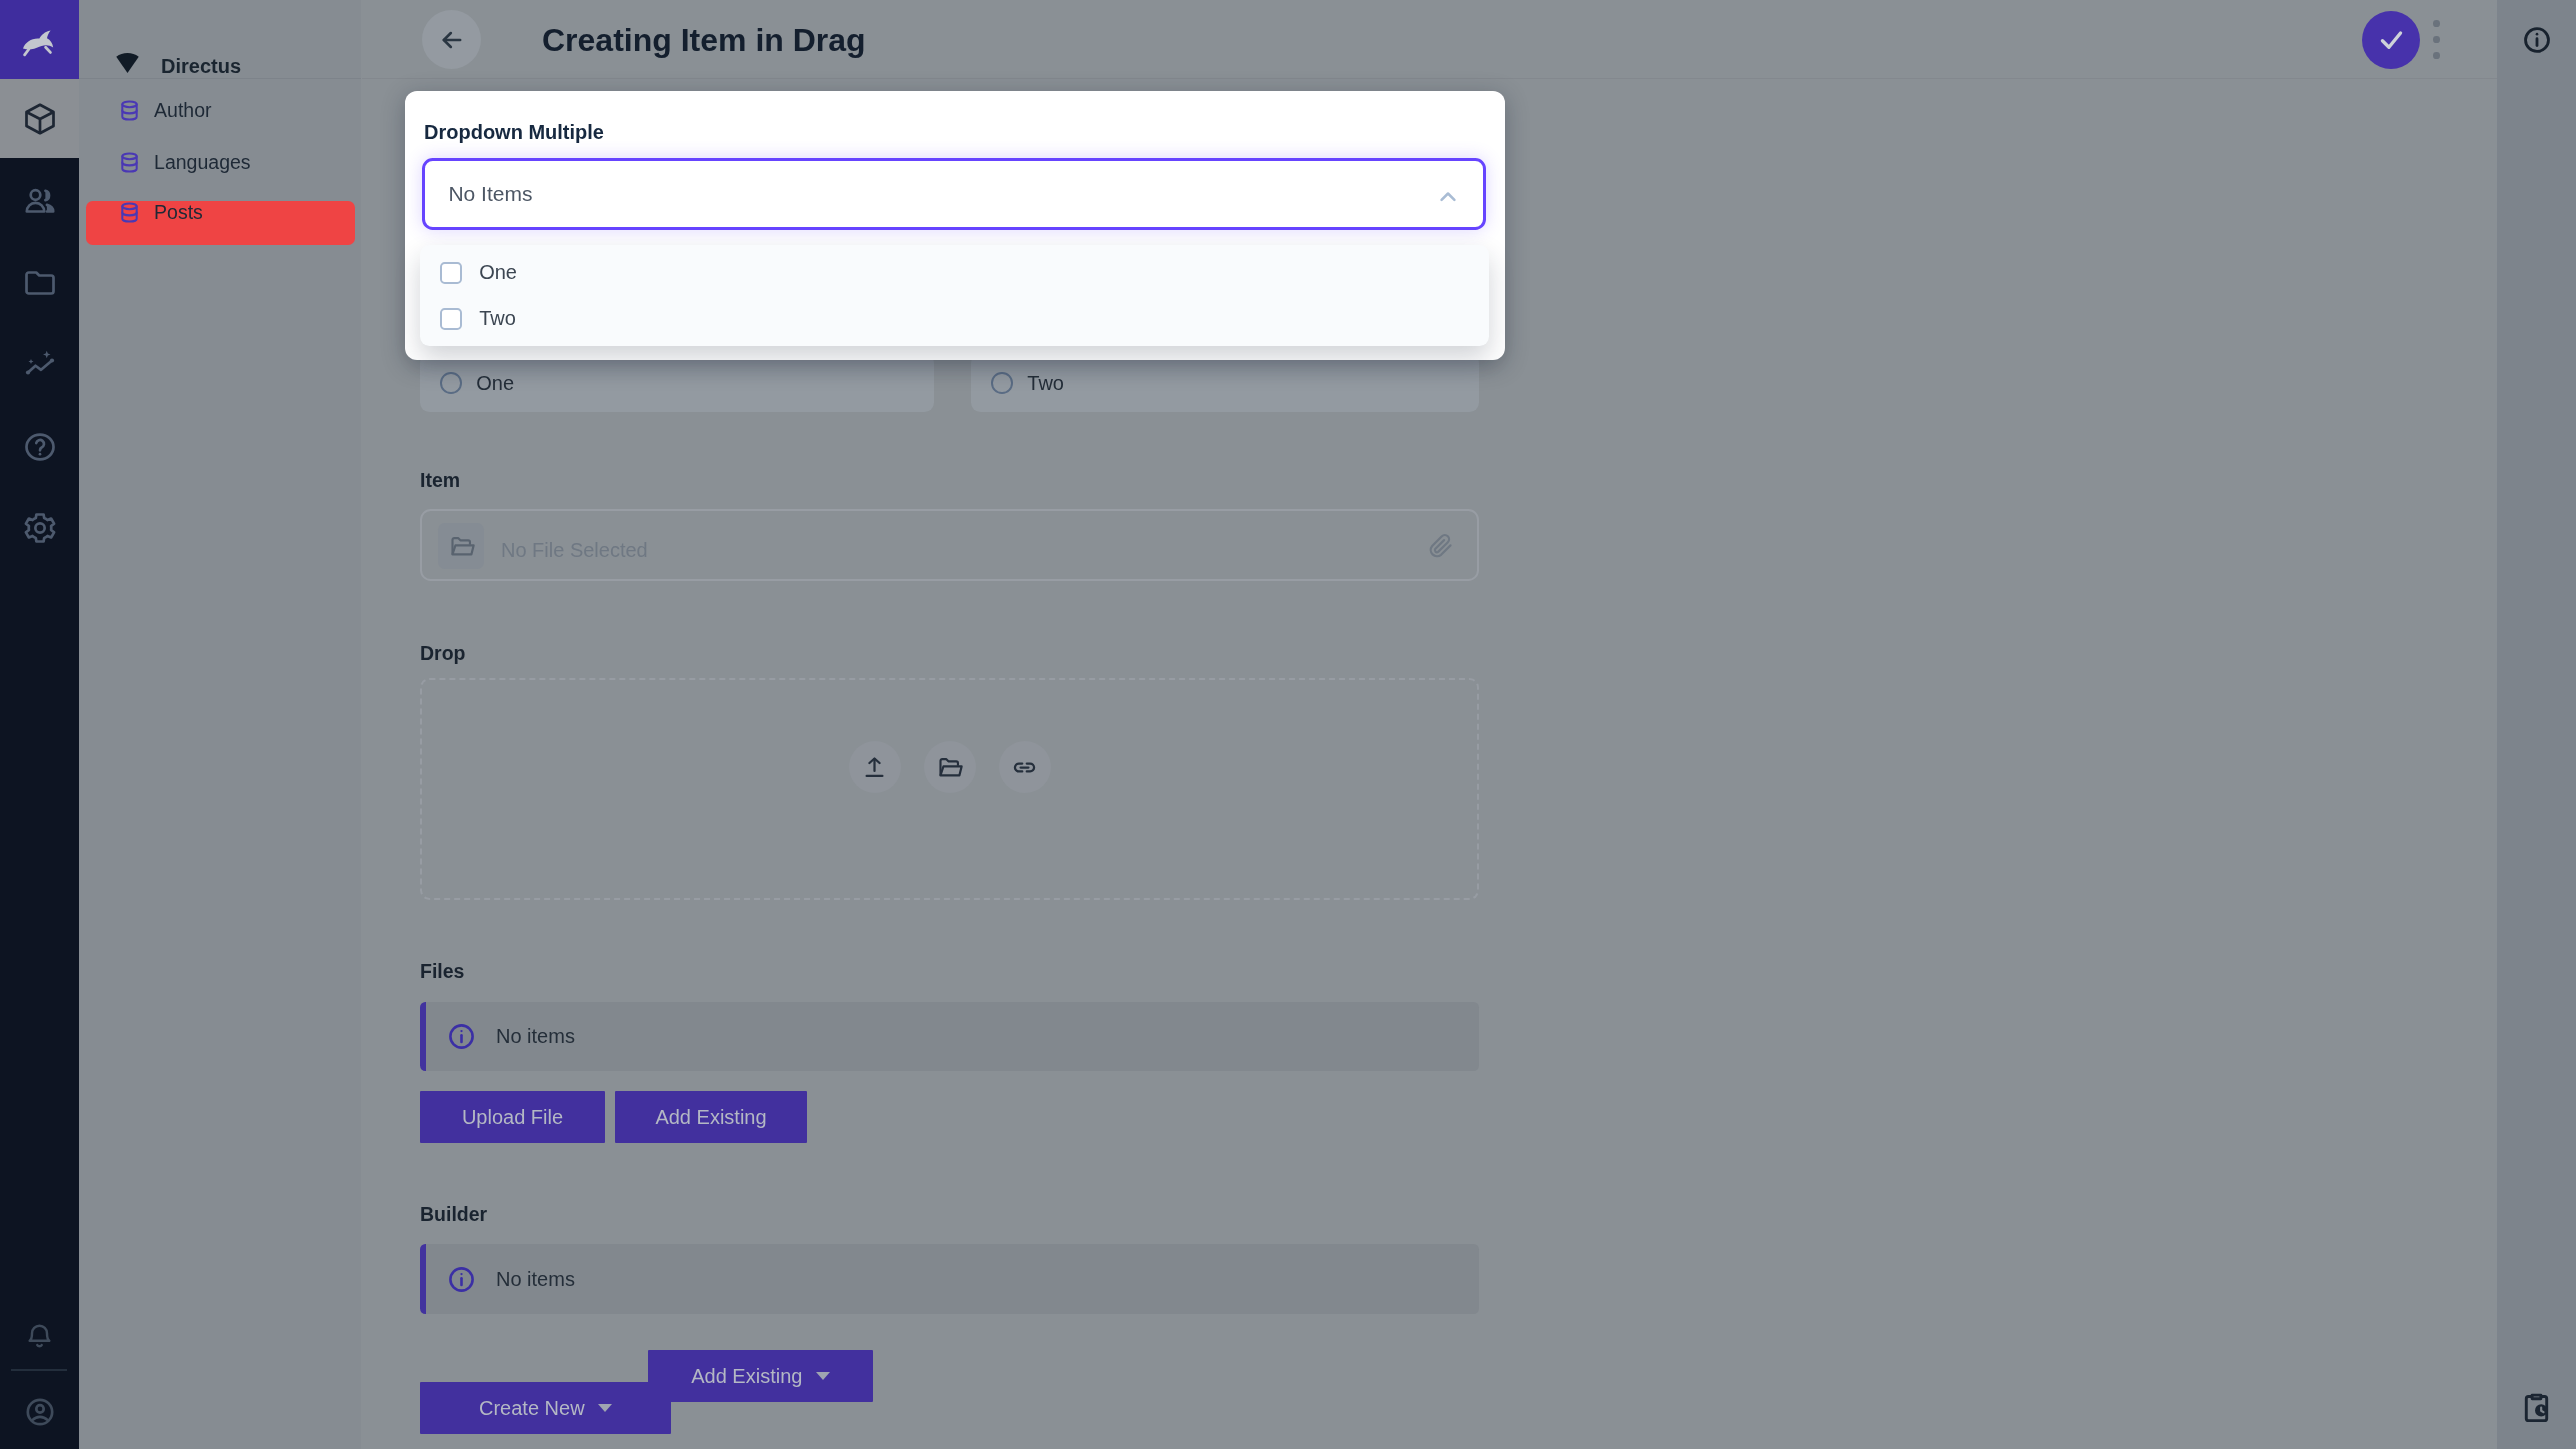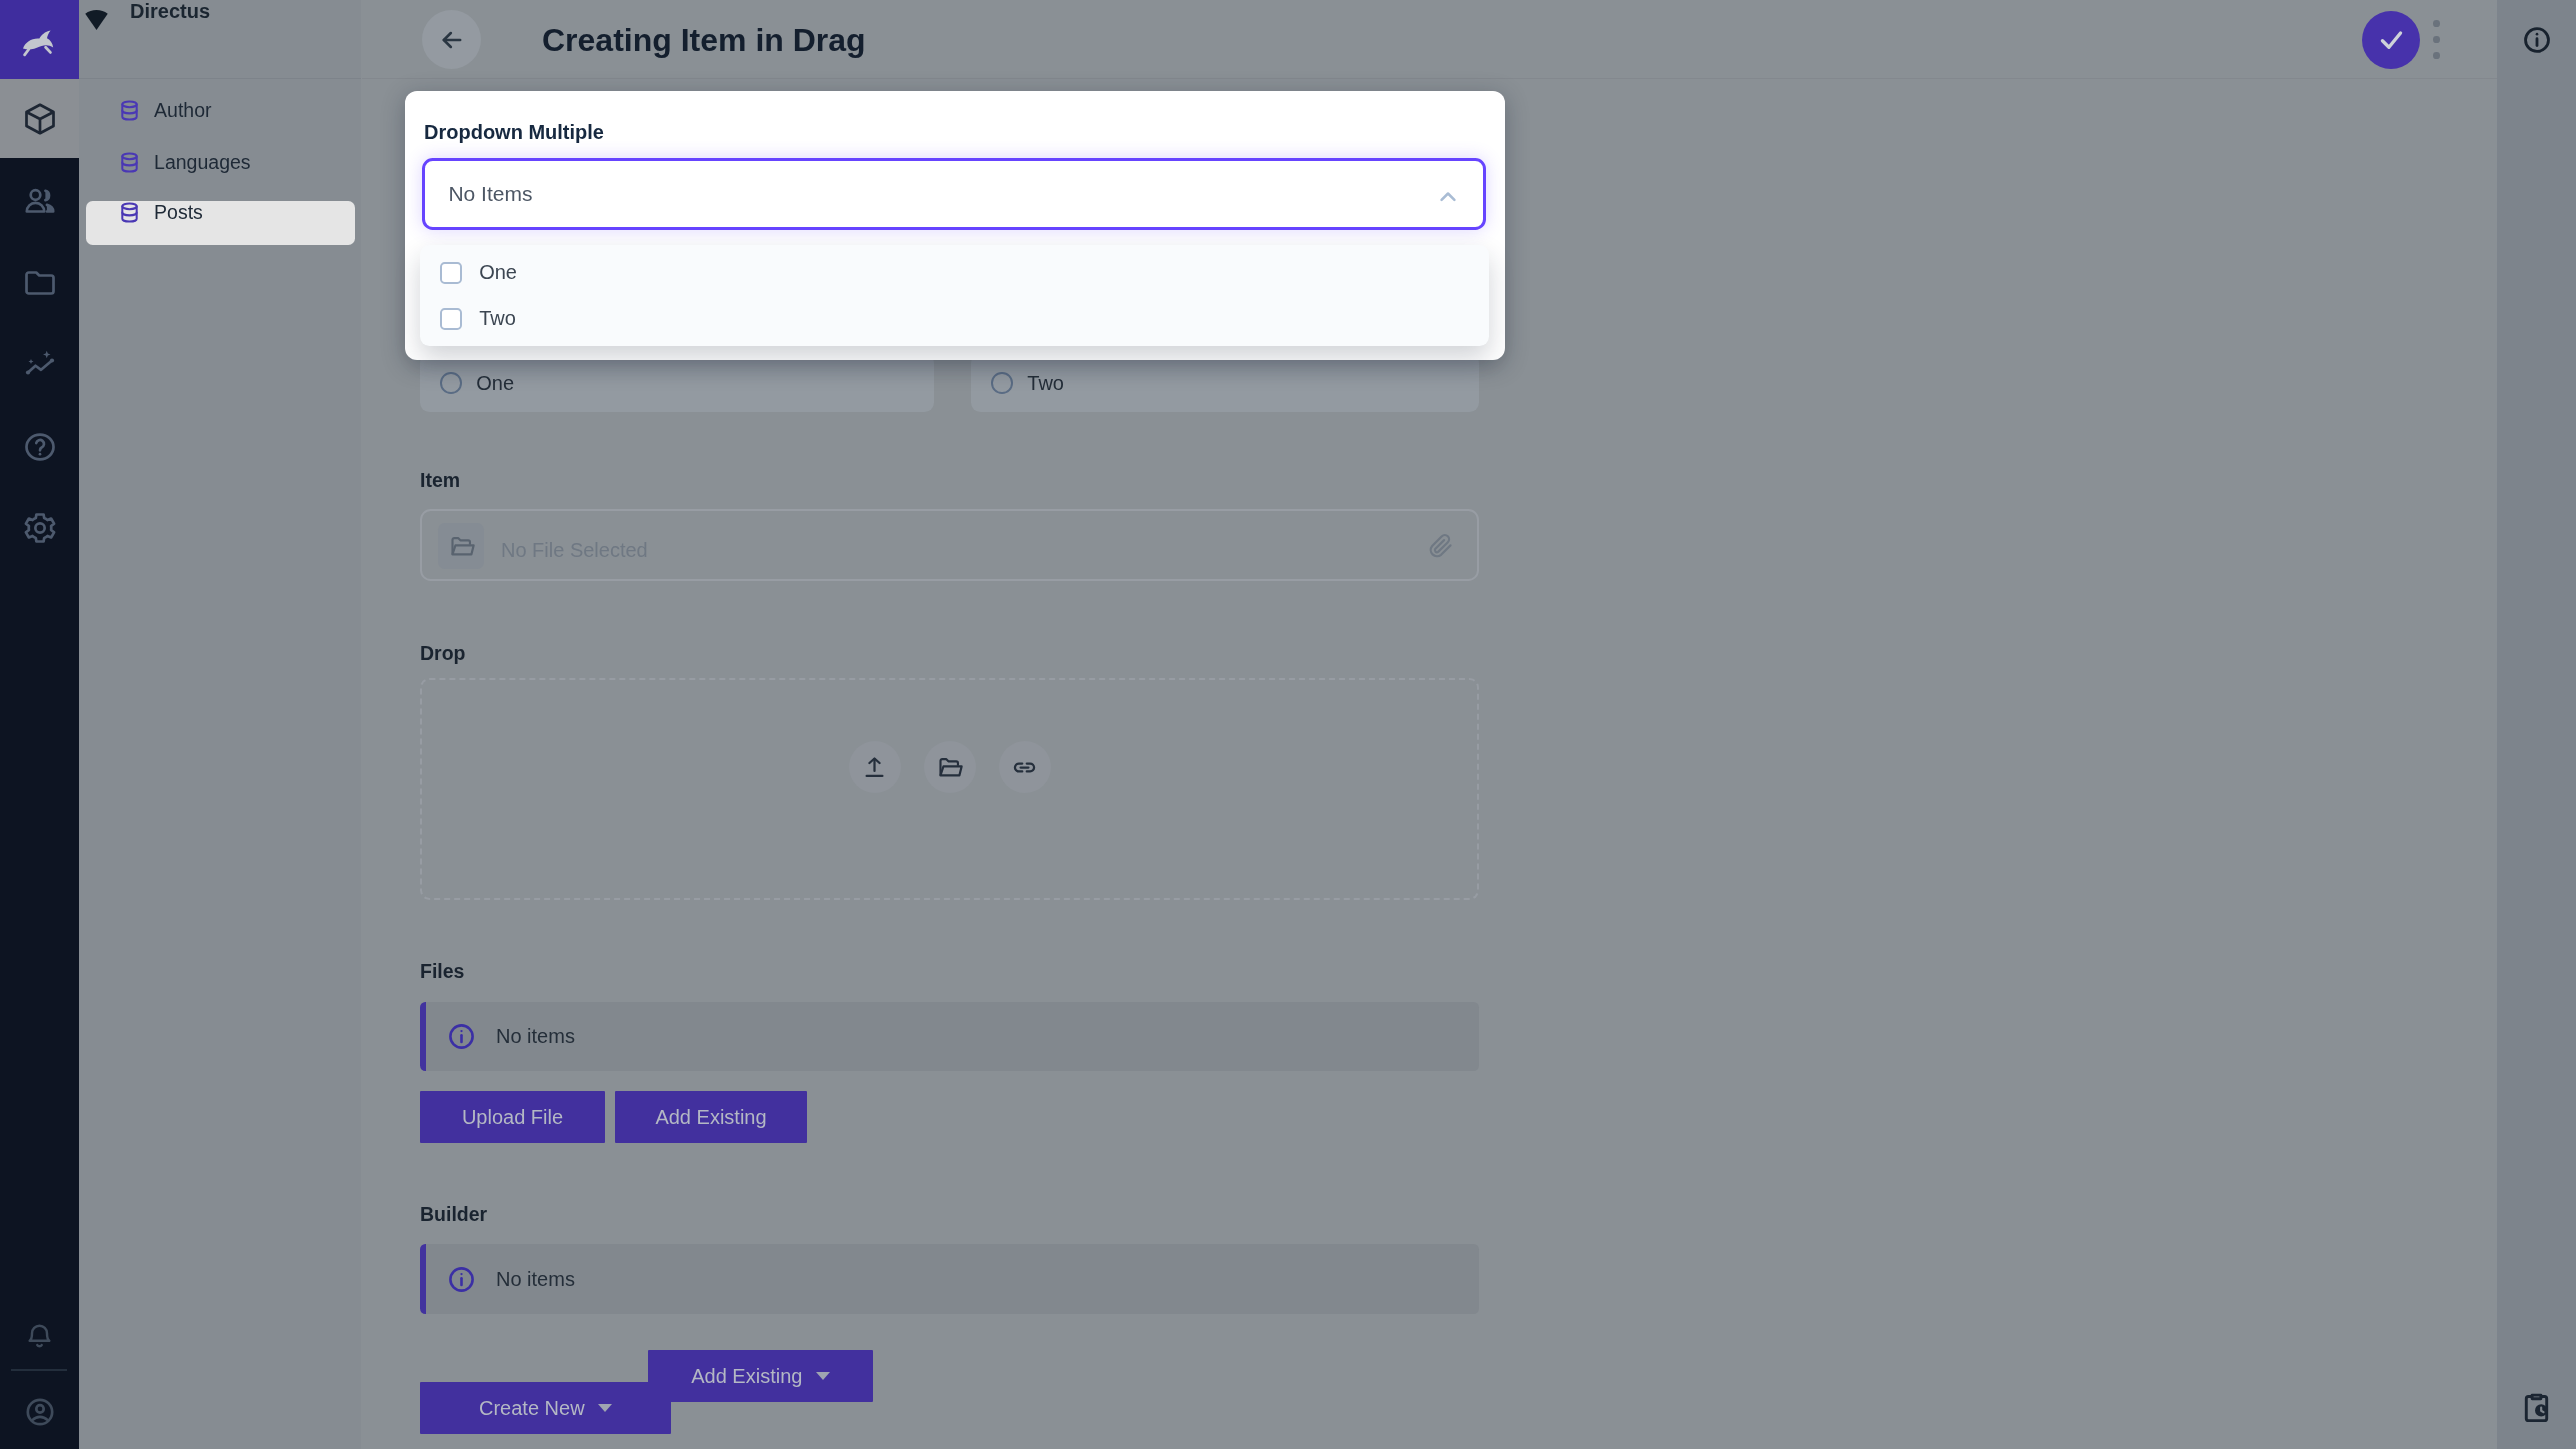--- a/index.html
+++ b/index.html
@@ -13,25 +13,25 @@
   .logo-tile{position:absolute;left:0;top:0;width:79px;height:79px;background:#3f2d9e;
     display:flex;align-items:center;justify-content:center}
   .mod{position:absolute;left:0;width:79px;height:79px;display:flex;align-items:center;
     justify-content:center;color:#4d5a6e}
   .mod.active{background:#8b8f94;color:#1d2633}
   .mb-divider{position:absolute;left:11.4px;top:1369px;width:56px;height:2px;background:#232e3c}
 
   
   .nav{position:absolute;left:79px;top:0;width:282px;height:1449px;background:#868c92}
   .project-header{position:absolute;left:0;top:0;width:282px;height:79px;display:flex;
-    align-items:flex-start;gap:16px;border-bottom:1.3px solid #7d838a;color:#111b26}
+    align-items:flex-end;gap:16px;padding-left:31px;border-bottom:1.3px solid #7d838a;color:#111b26}
   .project-name{font-size:20px;font-weight:600;color:#1a2530}
   .nav-item{position:absolute;left:6.7px;width:269px;height:44px;display:flex;
     padding-left:32px;color:#4a38b4;border-radius:6.7px}
-  .nav-item.active{background:#e5e5e5}
+  .nav-item.active{background:#ef4444}
   .nav-label{margin-left:13.4px;font-size:19.5px;color:#1e2936}
 
   
   .main{position:absolute;left:362px;top:0;width:2135px;height:1449px;background:#8a9095}
   .appheader{position:absolute;left:0;top:0;width:100%;height:79px;border-bottom:1.3px solid #83888e}
   .back-btn{position:absolute;left:60px;top:10px;width:59px;height:59px;border-radius:50%;
     background:#949aa1;display:flex;align-items:center;justify-content:center;color:#2a3642}
   .page-title{position:absolute;left:180px;top:21.5px;font-size:32px;font-weight:700;color:#141f2e}
   .save-btn{position:absolute;left:2000px;top:10.7px;width:58px;height:58px;border-radius:50%;
     background:#4732ab;display:flex;align-items:center;justify-content:center;color:#ced2d9}

